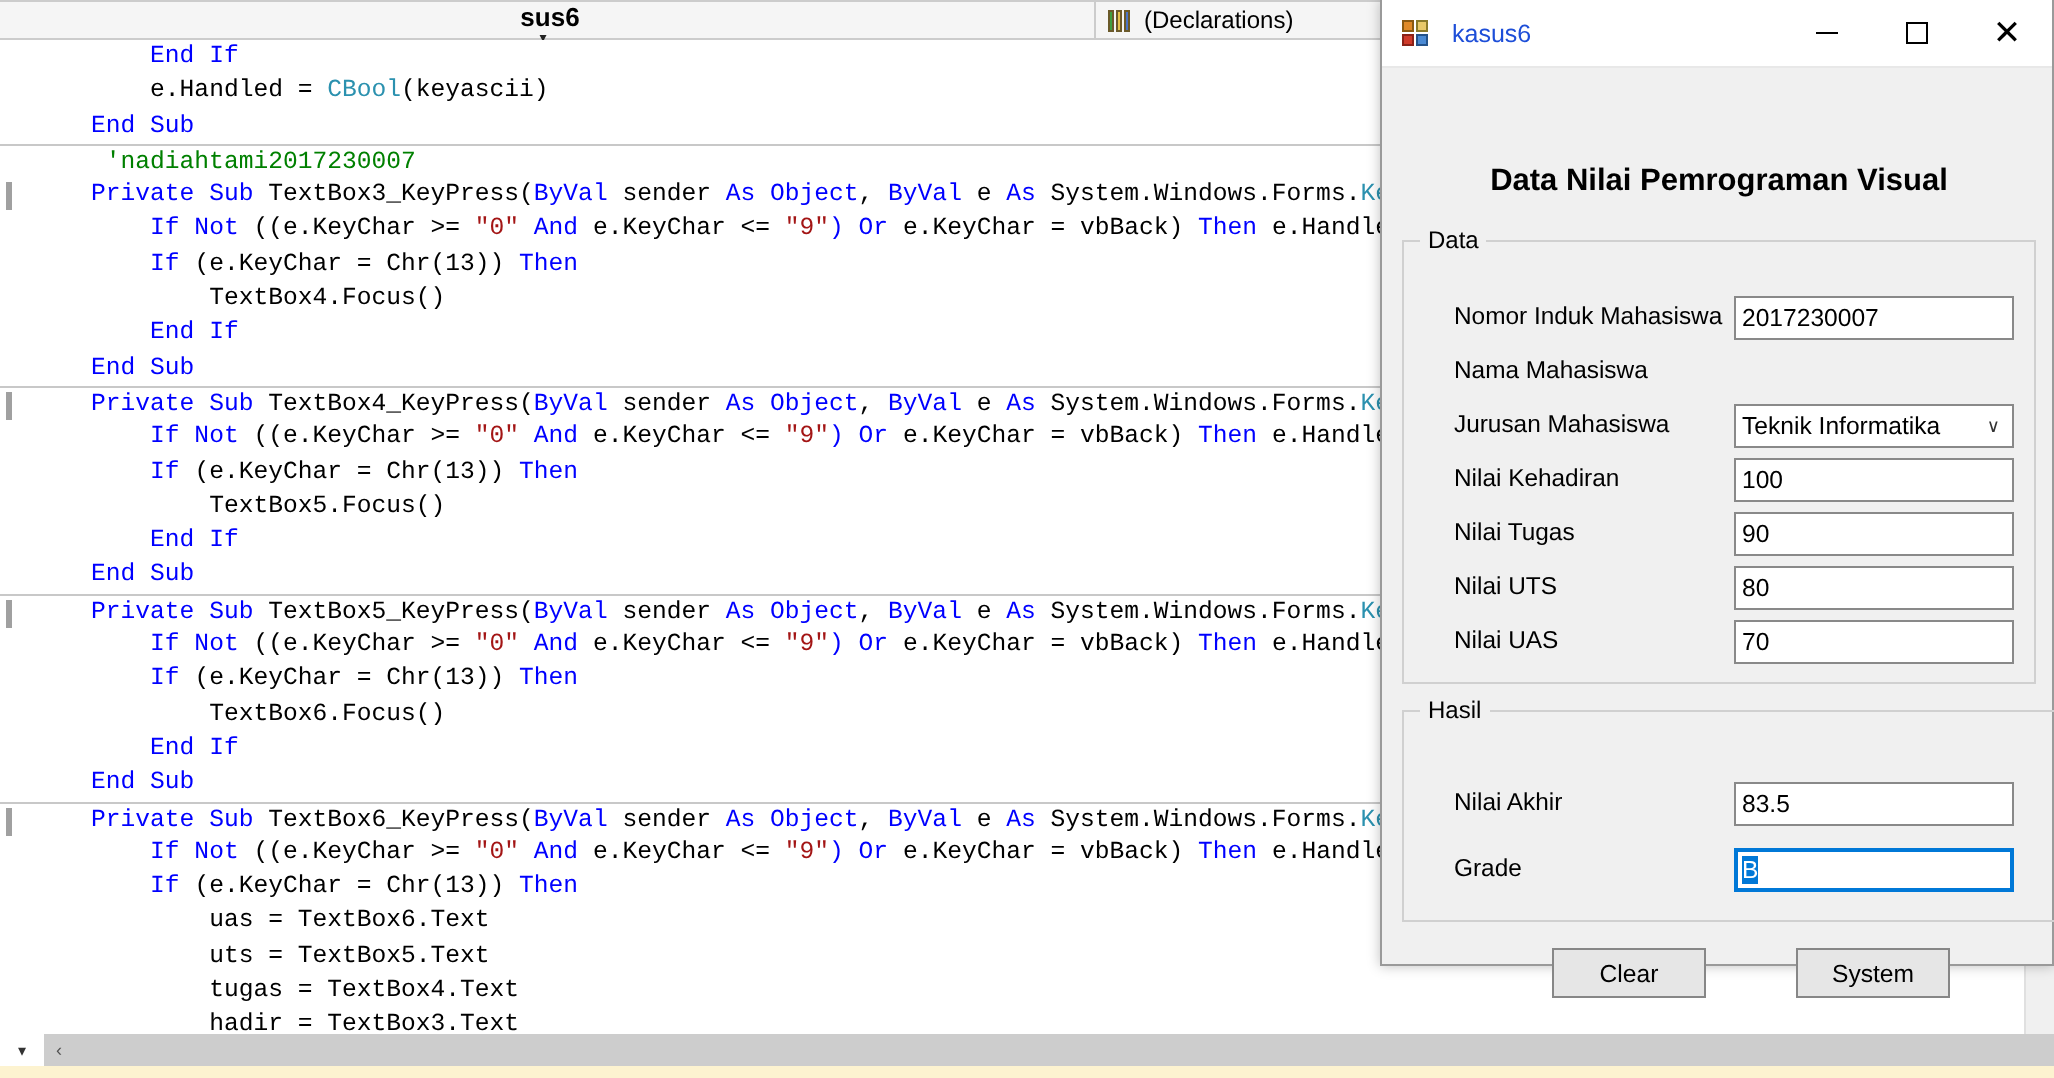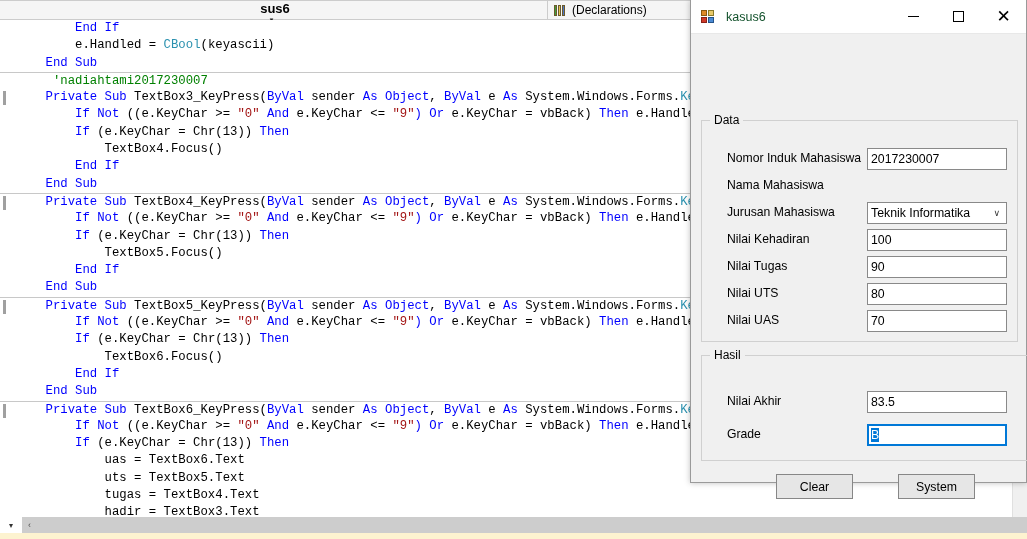--- a/index.html
+++ b/index.html
@@ -200,21 +200,21 @@
   #dlg-icon .q {
     position: absolute; width: 6px; height: 6px; display:block;
   }
   #dlg-icon .q1 { left: 1px; top: 1px;  background: #e08a28; border: 1px solid #8a5a12; }
   #dlg-icon .q2 { left: 8px; top: 1px;  background: #e8c96a; border: 1px solid #8a7a2a; }
   #dlg-icon .q3 { left: 1px; top: 8px;  background: #cf3a2a; border: 1px solid #8a2218; }
   #dlg-icon .q4 { left: 8px; top: 8px;  background: #4a8ad4; border: 1px solid #24538a; }
   #dlg-title {
     margin-left: 10px;
     font-size: 12.5px;
-    color: #14532d;
+    color: #1d4ed8;
   }
   .dlg-ctl {
     width: 45px; height: 33px;
     display: flex; align-items: center; justify-content: center;
     font-size: 13px; color: #000;
     flex: none;
   }
   #dlg-ctls { margin-left: auto; display: flex; }
   .glyph-min { display:block; width: 11px; height: 1px; background: #000; }
   .glyph-max { display:block; width: 11px; height: 11px; border: 1px solid #000; }
@@ -363,20 +363,21 @@
             <i class="glyph-max"></i>
           </span>
         <span class="dlg-ctl">
             <span class="glyph-close">✕</span>
           </span>
       </span>
     </div>
 
     <div id="dlg-body">
 
+      <div id="dlg-heading">Data Nilai Pemrograman Visual</div>
 
       <div class="groupbox" id="gb-data">
         <span class="gb-title">Data</span>
         <div id="gb-data-rows">
             <div class="frow" style="top: 27px;">
               <span class="flabel">Nomor Induk Mahasiswa</span>
               <div class="ctl"><span>2017230007</span></div>
             </div>
             <div class="frow" style="top: 54px;">
               <span class="flabel">Nama Mahasiswa</span>

